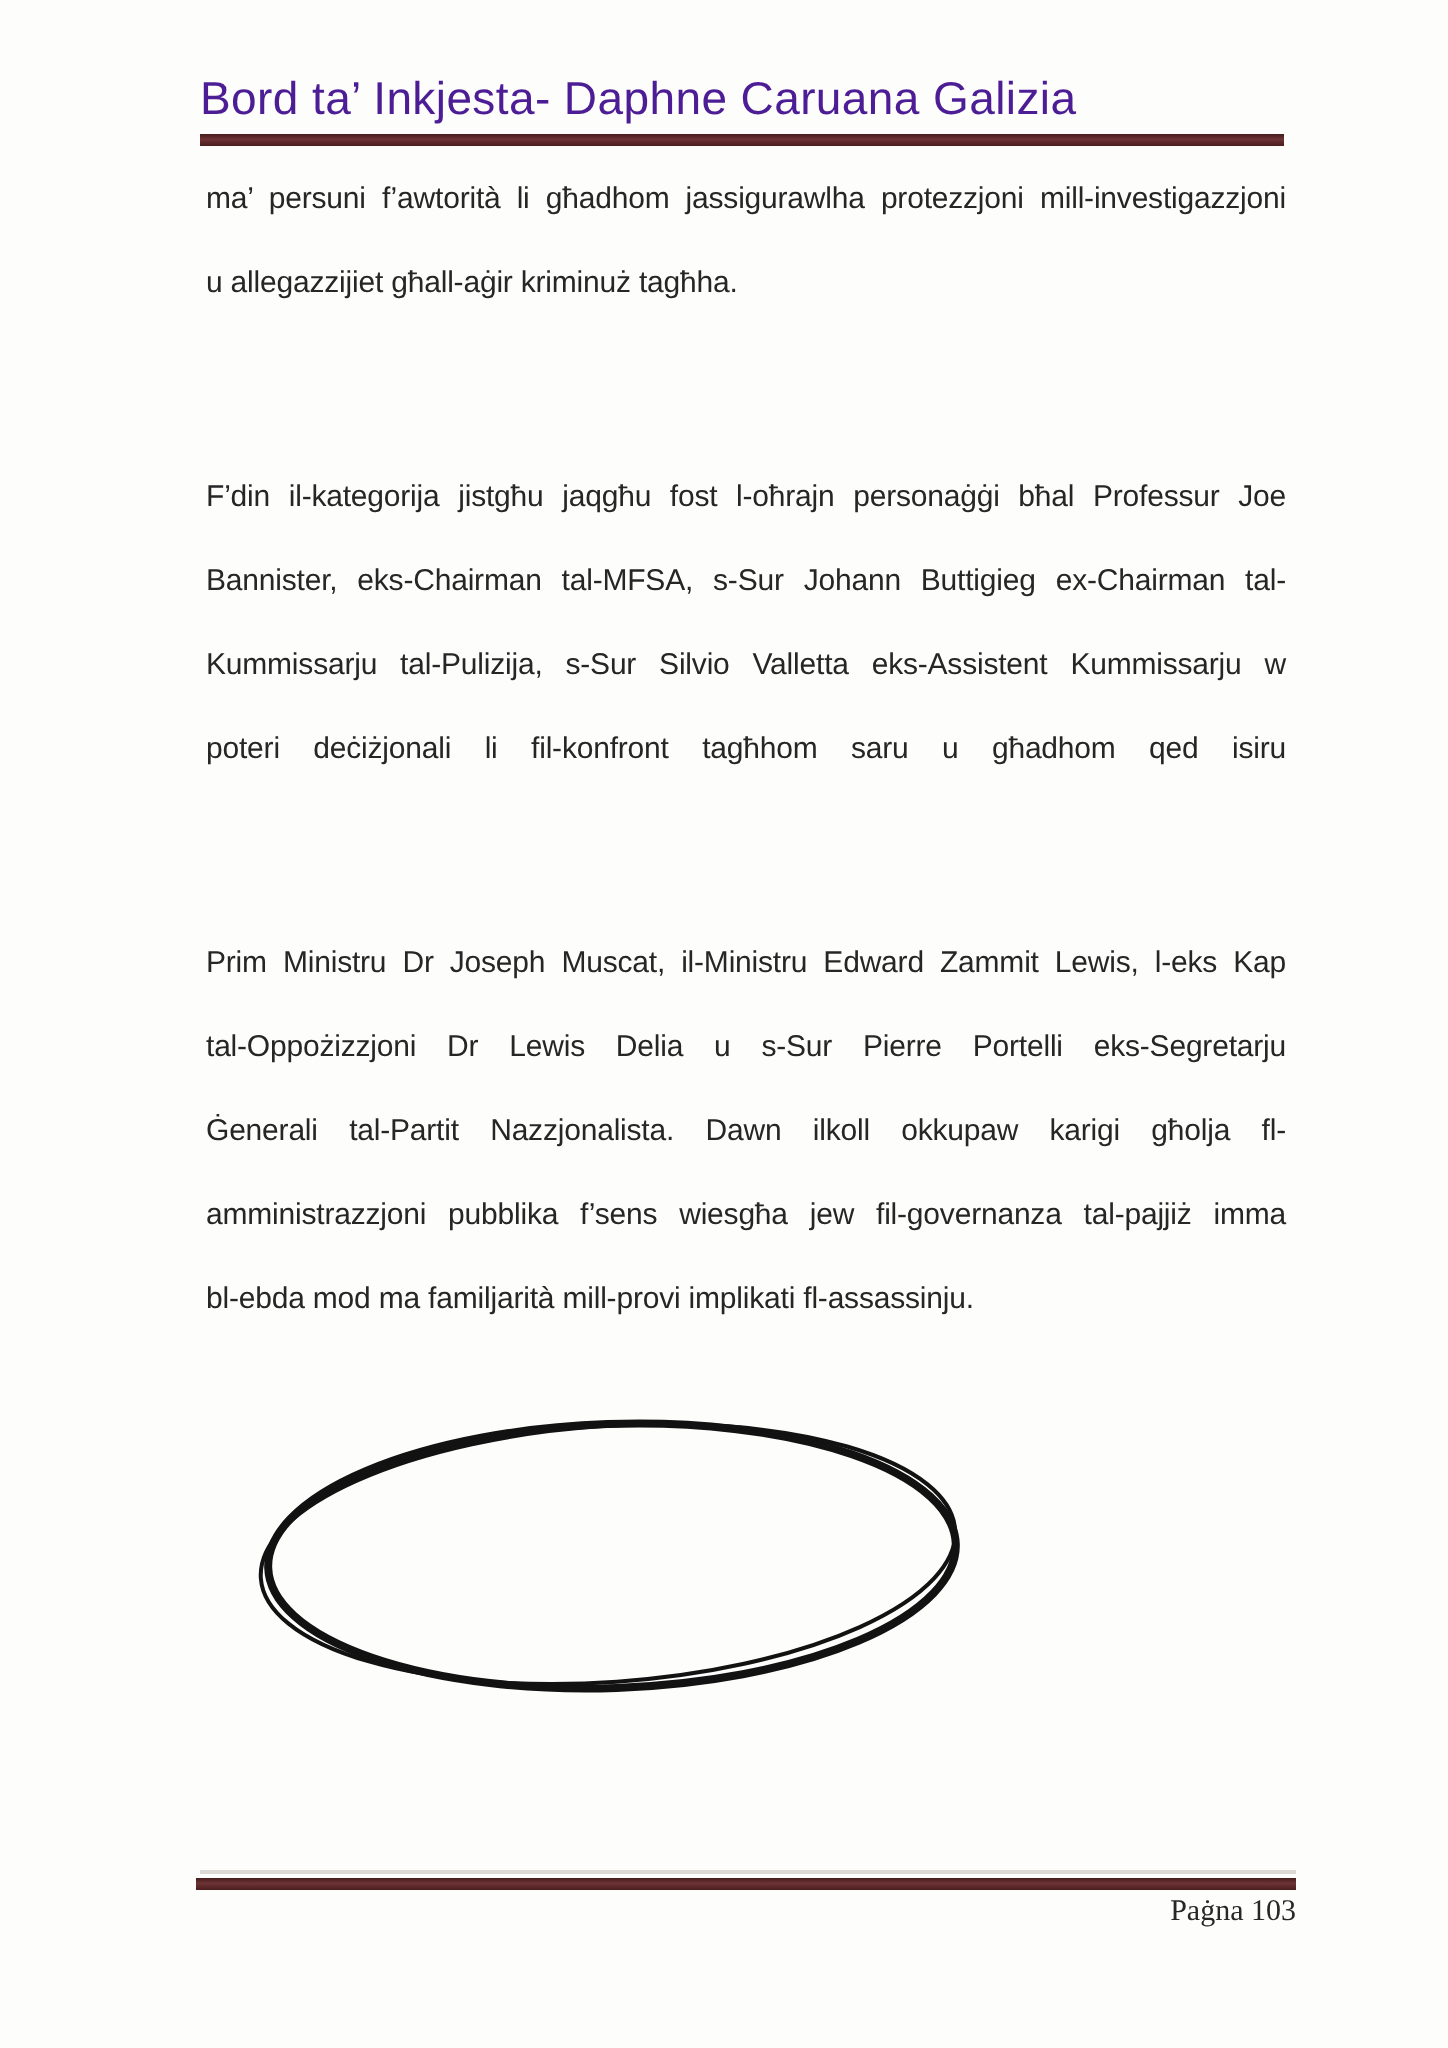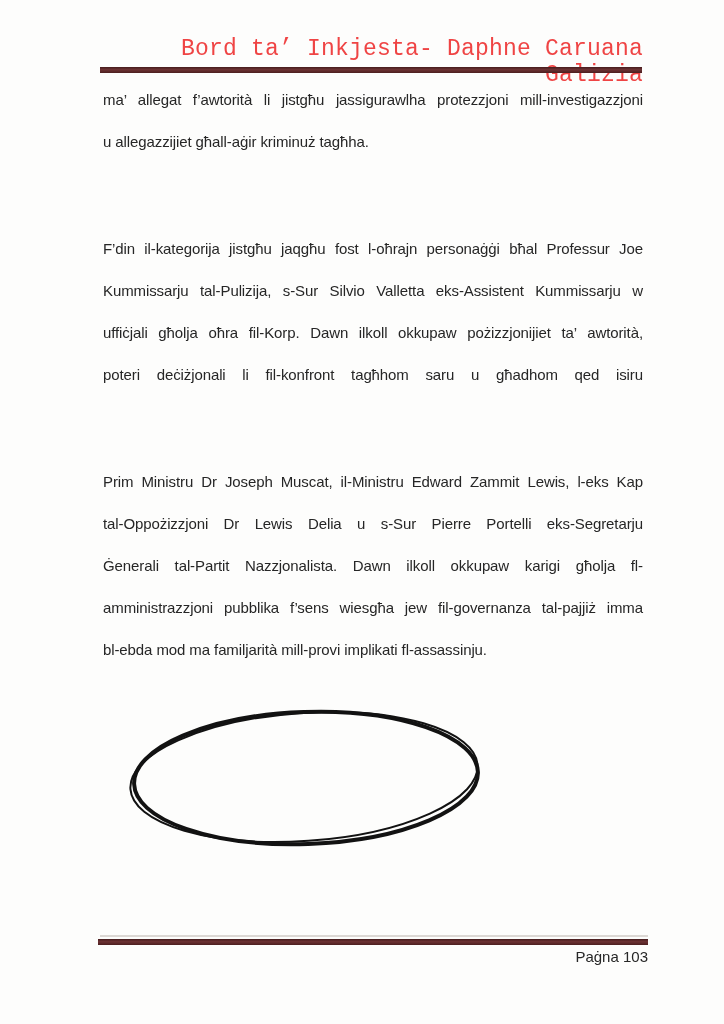--- a/index.html
+++ b/index.html
@@ -11,23 +11,23 @@
   }
   .page {
     position:relative; width:724px; height:1024px;
     background:#fdfdfc; overflow:hidden;
     color:var(--text-color,#262626);
   }
 
   
   .header-title {
     position:absolute; top:36px; left:100px; width:543px;
-    text-align:right;
-    font-family:Liberation Mono, monospace;
-    font-size:23px; color:#ef4444;
+    text-align:left;
+    font-family:Liberation Sans, sans-serif;
+    font-size:23px; color:#4c1d95;
     letter-spacing:0.2px;
   }
   .header-rule {
     position:absolute; top:67px; left:100px; width:542px; height:6px;
     background:linear-gradient(to bottom, #461c1d 0%, #6d3334 45%, #4c1e1f 100%);
   }
 
   
   .doc-body {
     position:absolute; top:79px; left:103px; width:540px;
@@ -55,43 +55,43 @@
     position:absolute; top:939px; left:98px; width:550px; height:6px;
     background:linear-gradient(to bottom, #461c1d 0%, #6d3334 45%, #4c1e1f 100%);
   }
   .footer-rule::before {
     content:""; position:absolute; top:-4px; left:2px; right:0; height:2px;
     background:#dcd8d4;
   }
   .footer-page {
     position:absolute; top:948px; left:398px; width:250px;
     text-align:right;
-    font-family:Liberation Sans, sans-serif;
+    font-family:Liberation Serif, serif;
     font-size:15px; color:#272727;
   }
 </style>
 </head>
 <body>
 
 <div class="page">
 
   <div class="header-title">Bord ta’ Inkjesta- Daphne Caruana Galizia</div>
   <div class="header-rule"></div>
 
   <div class="doc-body">
 
     <div class="paragraph">
-      <div class="line">ma’ allegat f’awtorità li jistgħu jassigurawlha protezzjoni mill-investigazzjoni</div>
+      <div class="line">ma’ persuni f’awtorità li għadhom jassigurawlha protezzjoni mill-investigazzjoni</div>
       <div class="line para-end">u allegazzijiet għall-aġir kriminuż tagħha.</div>
     </div>
 
     <div class="paragraph">
       <div class="line">F’din il-kategorija jistgħu jaqgħu fost l-oħrajn personaġġi bħal Professur Joe</div>
+      <div class="line">Bannister, eks-Chairman tal-MFSA, s-Sur Johann Buttigieg ex-Chairman tal-</div>
       <div class="line">Kummissarju tal-Pulizija, s-Sur Silvio Valletta eks-Assistent Kummissarju w</div>
-      <div class="line">uffiċjali għolja oħra fil-Korp.  Dawn  ilkoll okkupaw pożizzjonijiet ta’ awtorità,</div>
       <div class="line">poteri deċiżjonali li fil-konfront tagħhom saru u għadhom qed isiru</div>
     </div>
 
     <div class="paragraph">
       <div class="line">Prim Ministru Dr Joseph Muscat, il-Ministru Edward Zammit Lewis, l-eks Kap</div>
       <div class="line">tal-Oppożizzjoni Dr Lewis Delia u s-Sur Pierre Portelli eks-Segretarju</div>
       <div class="line">Ġenerali tal-Partit Nazzjonalista.  Dawn ilkoll okkupaw karigi għolja fl-</div>
       <div class="line">amministrazzjoni pubblika f’sens wiesgħa jew fil-governanza tal-pajjiż imma</div>
       <div class="line para-end">bl-ebda mod ma familjarità mill-provi implikati fl-assassinju.</div>
     </div>

